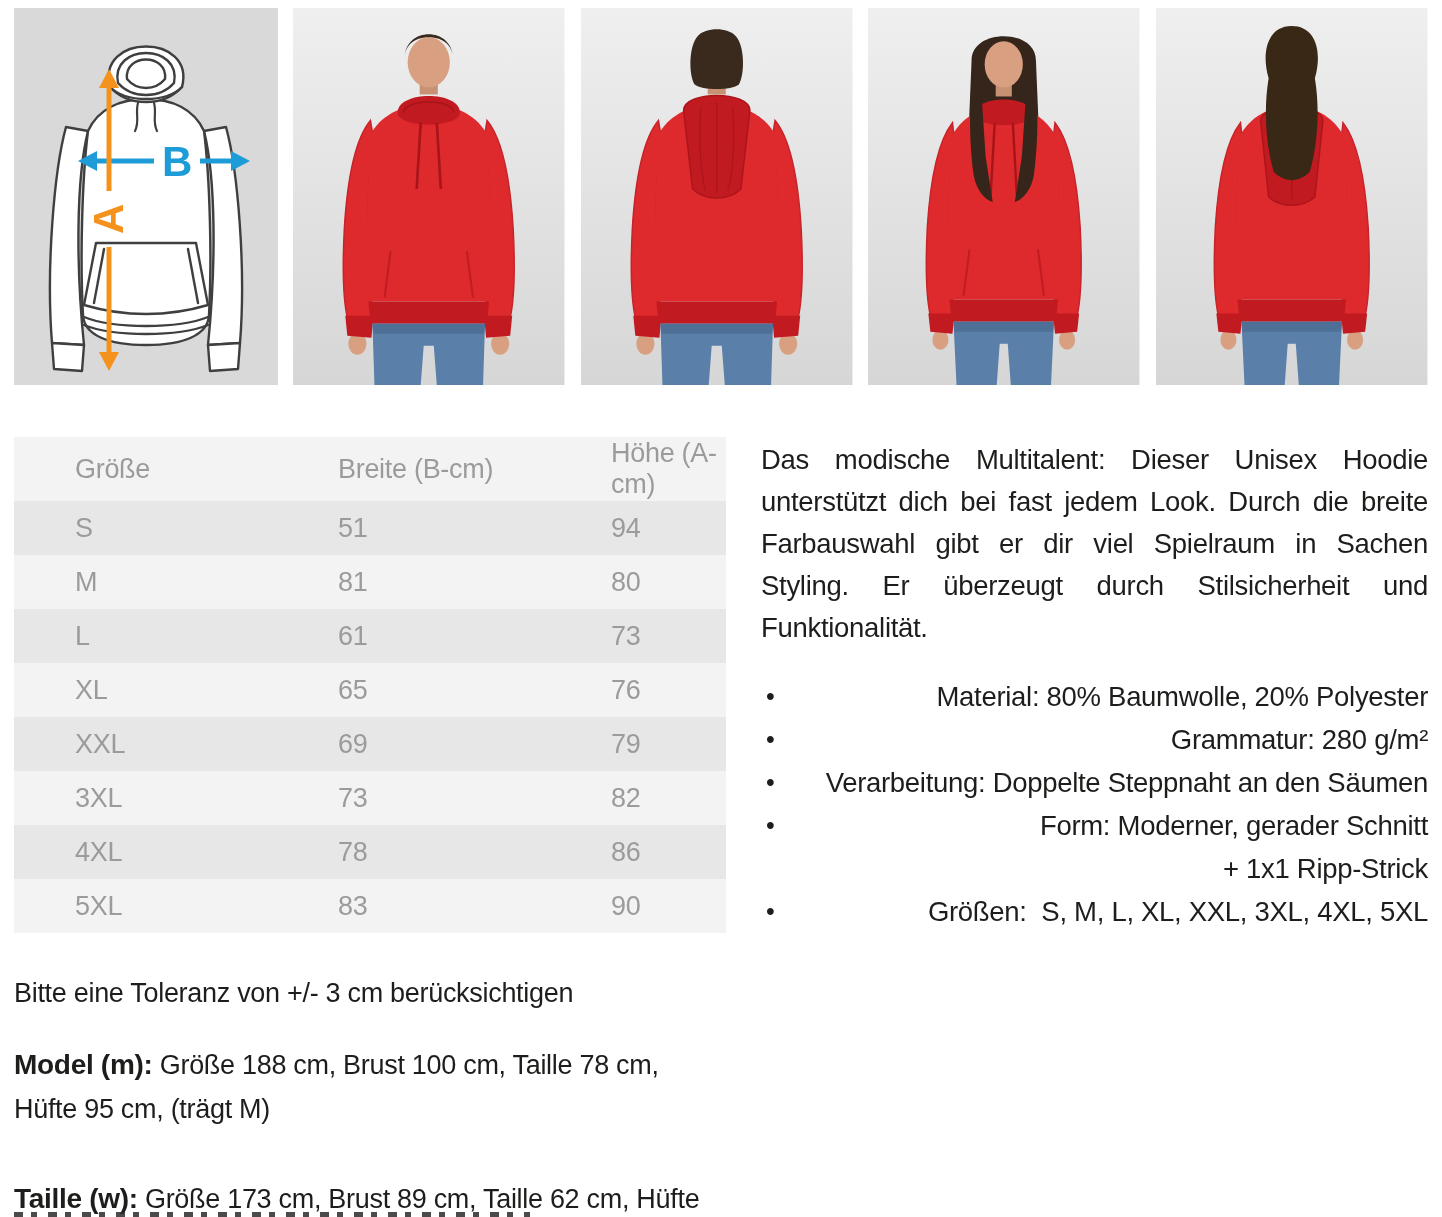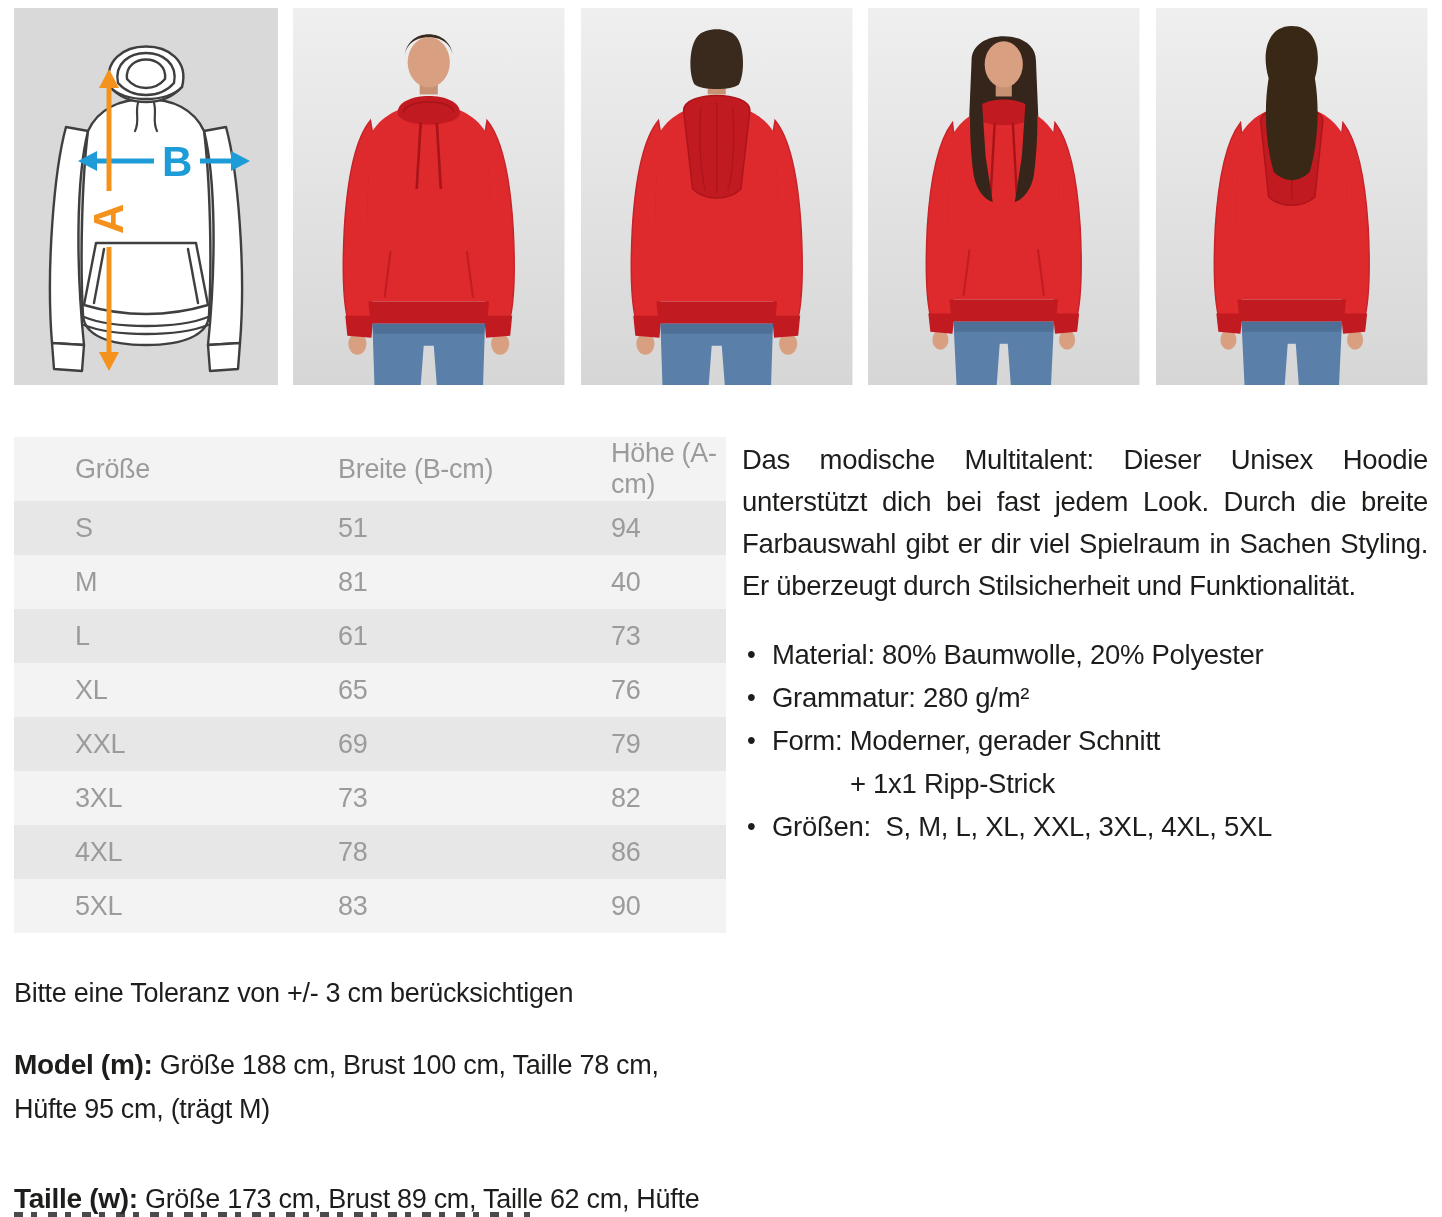--- a/index.html
+++ b/index.html
@@ -26,41 +26,41 @@
   .photo-panel{flex:1 1 0;}
   .panel svg{display:block;width:100%;height:100%;}
   .red{fill:var(--hoodie-red);}
   .red-dark{fill:var(--hoodie-red-dark);}
   .arrow-a{stroke:var(--arrow-a-orange);fill:var(--arrow-a-orange);}
   .arrow-b{stroke:var(--arrow-b-blue);fill:var(--arrow-b-blue);}
   .arrow-label{font-family:"Liberation Sans",sans-serif;font-weight:bold;font-size:42px;stroke:none;}
   
   .content{display:flex;align-items:flex-start;padding:0 14px;margin-top:52px;}
   .left-col{width:712px;flex:0 0 712px;}
-  .right-col{flex:1 1 auto;margin-left:16px;padding-top:2px;}
+  .right-col{flex:1 1 auto;margin-left:35px;padding-top:2px;}
   
   .size-table{width:712px;border-collapse:collapse;table-layout:fixed;
     font-size:27px;color:var(--table-text);font-weight:normal;}
   .size-table th{font-weight:normal;text-align:left;height:55px;vertical-align:middle;}
   .size-table td{height:52px;vertical-align:middle;}
   .size-table th:nth-child(1),.size-table td:nth-child(1){width:248px;padding-left:61px;}
   .size-table th:nth-child(2),.size-table td:nth-child(2){width:258px;padding-left:14px;}
   .size-table th:nth-child(3),.size-table td:nth-child(3){padding-left:14px;}
   .size-table thead tr{background:var(--table-stripe-light);}
   .size-table tr.stripe-dark{background:var(--table-stripe-dark);}
   .size-table tr.stripe-light{background:var(--table-stripe-light);}
   
   .tolerance{margin:40px 0 0 0;font-size:27px;line-height:40px;}
   .model-note{margin:30px 0 0 0;font-size:27px;line-height:44px;}
   .model-note + .model-note{margin-top:46px;}
   .model-note .b{font-weight:bold;font-size:28px;}
   
   .desc{margin:0;font-size:27.5px;line-height:42px;text-align:justify;text-align-last:left;}
   .feature-list{margin:26px 0 0 0;padding:0;list-style:none;font-size:27.5px;line-height:43px;}
-  .feature-list li{position:relative;padding-left:30px;white-space:pre-wrap;}
+  .feature-list li{position:relative;padding-left:30px;white-space:pre-wrap;text-align:right;}
   .feature-list li::before{content:"\2022";position:absolute;left:5px;top:0;font-size:25px;}
   .li-sub{margin-left:78px;white-space:pre-wrap;}
   
   .cutoff-strip{position:absolute;left:14px;bottom:0;width:516px;height:5px;opacity:.85;
     background:repeating-linear-gradient(90deg,#2b2b2b 0 9px,transparent 9px 17px,#2b2b2b 17px 23px,transparent 23px 34px);}
 </style>
 </head>
 <body>
 
 <div class="page">
@@ -235,21 +235,21 @@
         </thead>
         <tbody>
             <tr class="stripe-dark">
               <td>S</td>
               <td>51</td>
               <td>94</td>
             </tr>
             <tr class="stripe-light">
               <td>M</td>
               <td>81</td>
-              <td>40</td>
+              <td>80</td>
             </tr>
             <tr class="stripe-dark">
               <td>L</td>
               <td>61</td>
               <td>73</td>
             </tr>
             <tr class="stripe-light">
               <td>XL</td>
               <td>65</td>
               <td>76</td>
@@ -282,20 +282,21 @@
       <p class="model-note"><span class="b">Model (m):</span><span> Größe 188 cm, Brust 100 cm, Taille 78 cm, Hüfte 95 cm, (trägt M)</span></p>
 
       <p class="model-note"><span class="b">Taille (w):</span><span> Größe 173 cm, Brust 89 cm, Taille 62 cm, Hüfte 88,5 cm, (trägt S)</span></p>
     </div>
 
     <div class="right-col">
       <p class="desc">Das modische Multitalent: Dieser Unisex Hoodie unterstützt dich bei fast jedem Look. Durch die breite Farbauswahl gibt er dir viel Spielraum in Sachen Styling. Er überzeugt durch Stilsicherheit und Funktionalität.</p>
       <ul class="feature-list">
           <li><span class="li-main">Material: 80% Baumwolle, 20% Polyester</span></li>
           <li><span class="li-main">Grammatur: 280 g/m²</span></li>
+          <li><span class="li-main">Verarbeitung: Doppelte Steppnaht an den Säumen</span></li>
           <li><span class="li-main">Form: Moderner, gerader Schnitt</span><div class="li-sub">+ 1x1 Ripp-Strick</div></li>
           <li><span class="li-main">Größen:  S, M, L, XL, XXL, 3XL, 4XL, 5XL</span></li>
         </ul>
     </div>
   </div>
 
   <div class="cutoff-strip"></div>
 </div>
 
 </body></html>

